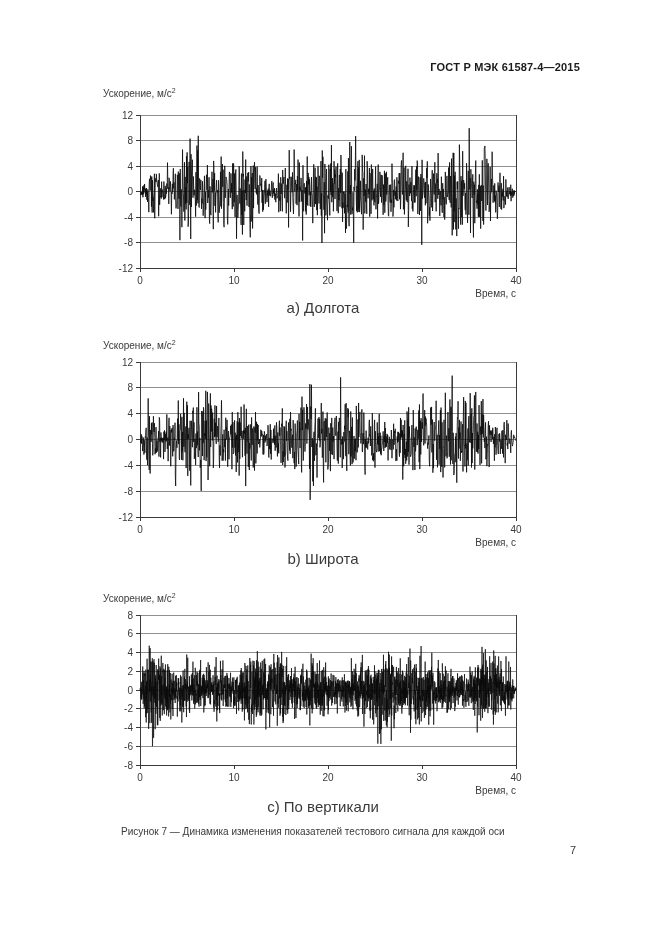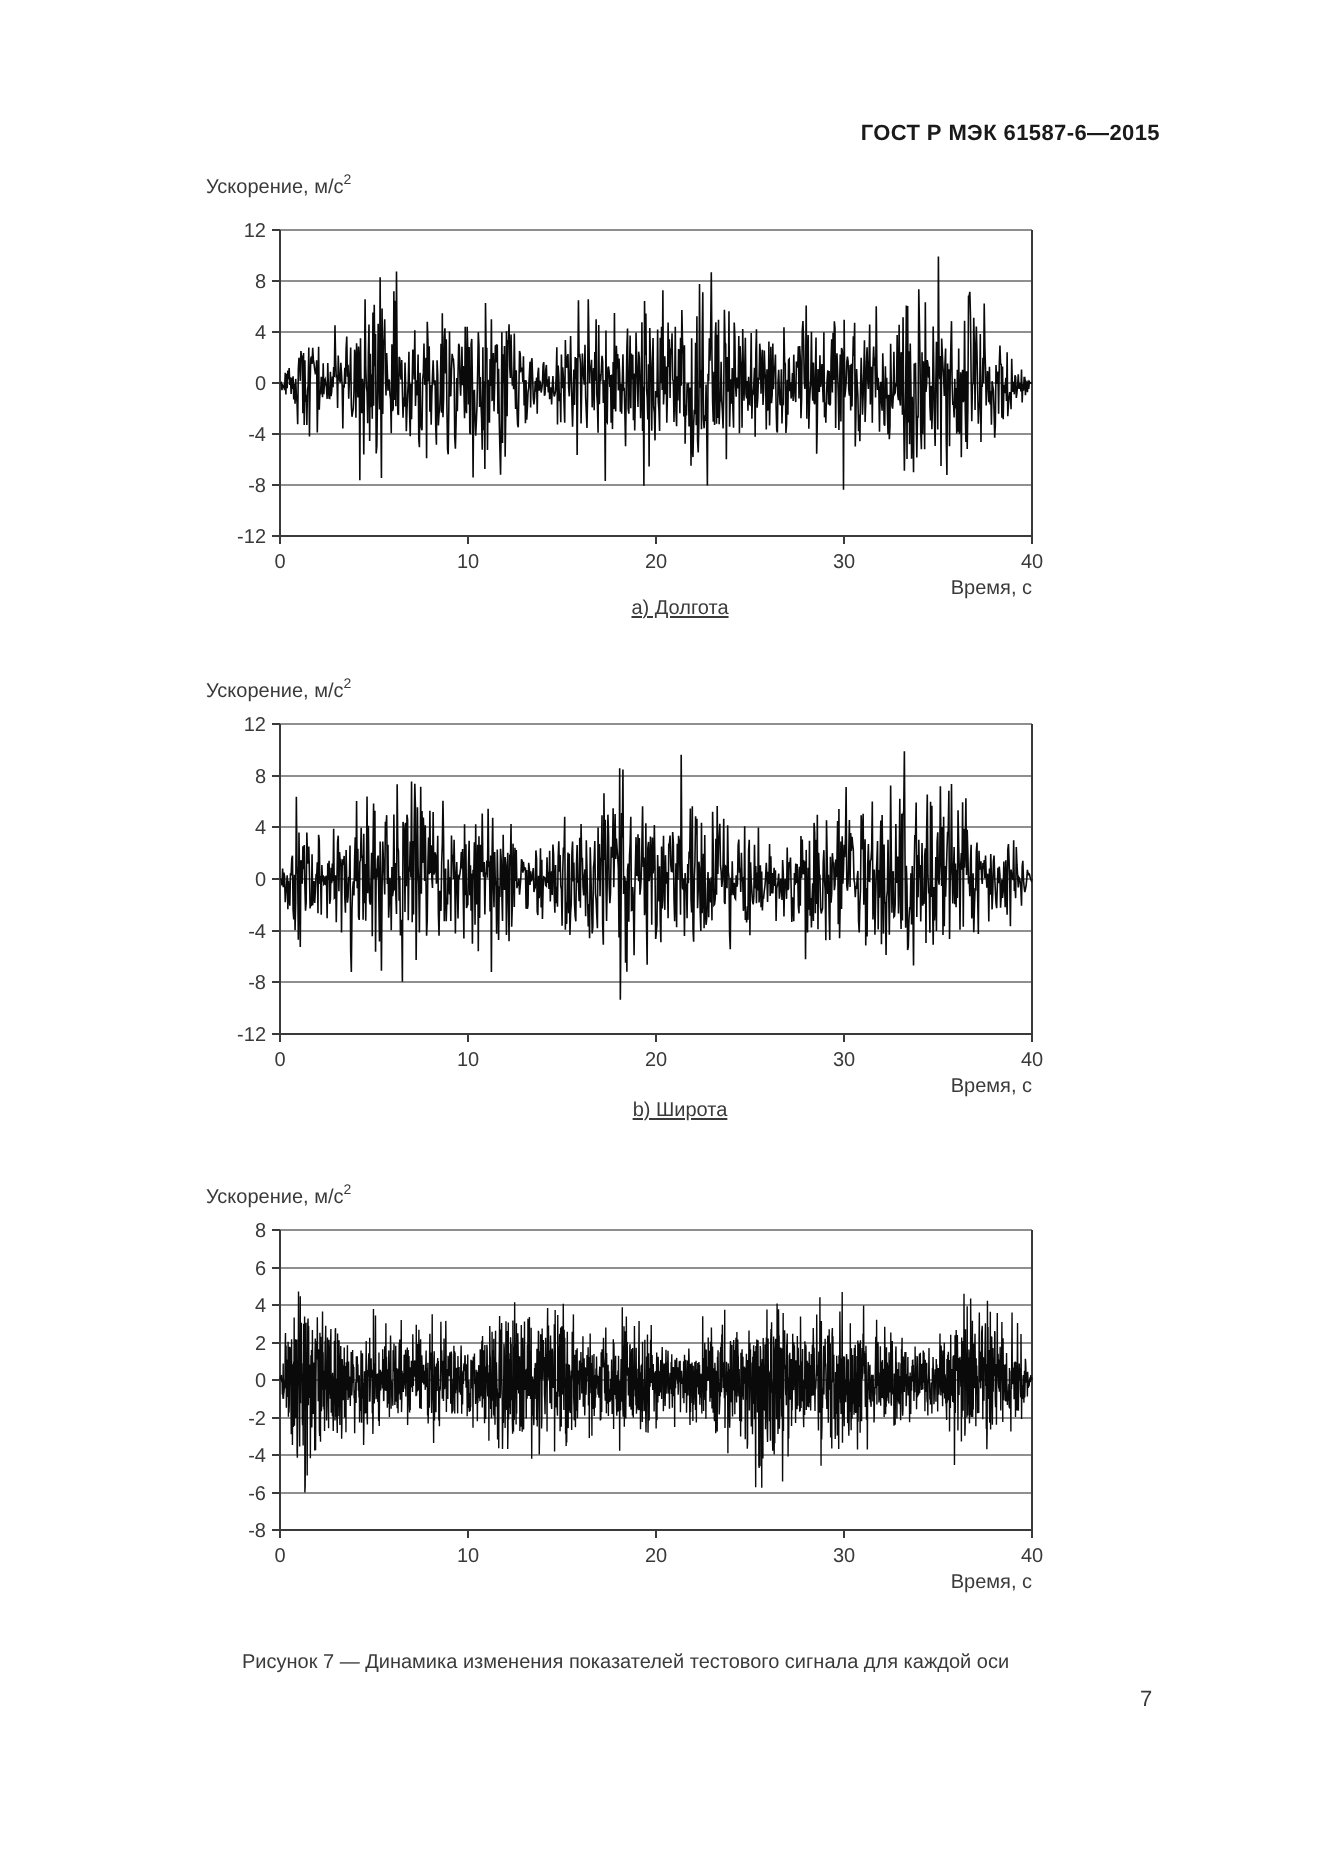--- a/index.html
+++ b/index.html
@@ -14,30 +14,30 @@
   }
   .chart-block{position:absolute;left:99px;width:470px;}
   .ylabel{position:absolute;left:4px;top:0;font-size:10px;color:#3a3a3a;}
   .ylabel sup{font-size:7px;}
   svg.chart{position:absolute;left:0;display:block;}
   svg.chart text{font-family:"Liberation Sans","DejaVu Sans",sans-serif;font-size:10px;fill:#3a3a3a;}
   .grid{stroke:#8f8f8f;stroke-width:1;shape-rendering:crispEdges;}
   .axis{stroke:#3a3a3a;stroke-width:1;shape-rendering:crispEdges;}
   .tick{stroke:#3a3a3a;stroke-width:1;shape-rendering:crispEdges;}
   .sig{fill:none;stroke:#0a0a0a;}
-  .caption{position:absolute;left:53px;width:376px;text-align:center;font-size:10px;color:#3a3a3a;text-decoration:underline;}
+  .caption{position:absolute;left:36px;width:376px;text-align:center;font-size:15px;color:#3a3a3a;}
   .fig-caption{position:absolute;top:826px;left:121px;font-size:10px;color:#3a3a3a;}
   .page-number{position:absolute;top:844px;left:570px;font-size:11px;color:#3a3a3a;}
 </style>
 </head>
 <body>
 
 <div id="page">
 
-  <div class="doc-header">ГОСТ Р МЭК 61587-6—2015</div>
+  <div class="doc-header">ГОСТ Р МЭК 61587-4—2015</div>
 
   <div class="chart-block" style="top:87px;height:230px;">
     <div class="ylabel"><span>Ускорение, м/с</span><sup>2</sup></div>
     <svg class="chart" style="top:18px;" width="462" height="200">
         <line x1="41" y1="10" x2="417" y2="10" class="grid"></line>
         <line x1="37" y1="10" x2="41" y2="10" class="tick"></line>
         <text x="34" y="13.5" text-anchor="end">12</text>
         <line x1="41" y1="35.5" x2="417" y2="35.5" class="grid"></line>
         <line x1="37" y1="35.5" x2="41" y2="35.5" class="tick"></line>
         <text x="34" y="39" text-anchor="end">8</text>
@@ -154,18 +154,19 @@
         <text x="135" y="176" text-anchor="middle">10</text>
         <line x1="229" y1="160" x2="229" y2="164" class="tick"></line>
         <text x="229" y="176" text-anchor="middle">20</text>
         <line x1="323" y1="160" x2="323" y2="164" class="tick"></line>
         <text x="323" y="176" text-anchor="middle">30</text>
         <line x1="417" y1="160" x2="417" y2="164" class="tick"></line>
         <text x="417" y="176" text-anchor="middle">40</text>
         <text x="417" y="189" text-anchor="end">Время, с</text>
         <polyline points="41.00,85.00 41.14,84.71 41.29,83.16 41.43,84.95 41.58,82.85 41.72,82.46 41.87,86.05 42.01,84.02 42.16,92.28 42.30,84.77 42.45,94.42 42.59,76.81 42.74,94.43 42.88,91.84 43.03,91.04 43.17,88.46 43.31,85.08 43.46,85.95 43.60,67.39 43.75,61.47 43.89,89.19 44.04,67.72 44.18,98.88 44.33,75.11 44.47,75.36 44.62,86.04 44.76,93.52 44.91,92.04 45.05,65.92 45.20,103.40 45.34,86.73 45.48,101.37 45.63,97.68 45.77,68.34 45.92,71.03 46.06,68.69 46.21,87.52 46.35,81.10 46.50,99.06 46.64,112.08 46.79,64.63 46.93,95.13 47.08,88.13 47.22,117.52 47.37,81.01 47.51,77.11 47.65,108.45 47.80,75.87 47.94,89.28 48.09,53.78 48.23,107.92 48.38,98.93 48.52,85.53 48.67,64.60 48.81,74.61 48.96,103.98 49.10,98.70 49.25,76.67 49.39,64.75 49.54,121.04 49.68,123.92 49.82,108.56 49.97,82.63 50.11,80.24 50.26,40.71 50.40,87.41 50.55,74.49 50.69,92.10 50.84,118.19 50.98,75.05 51.13,43.13 51.27,96.63 51.42,70.28 51.56,76.87 51.71,56.35 51.85,85.91 51.99,76.68 52.14,104.10 52.28,107.61 52.43,81.76 52.57,117.76 52.72,87.99 52.86,56.93 53.01,90.03 53.15,89.47 53.30,53.28 53.44,141.25 53.59,138.27 53.73,119.91 53.88,69.95 54.02,56.35 54.17,90.96 54.31,91.54 54.45,81.54 54.60,132.81 54.74,80.17 54.89,56.69 55.03,54.28 55.18,97.62 55.32,57.97 55.47,84.76 55.61,93.94 55.76,84.93 55.90,84.79 56.05,77.27 56.19,124.18 56.34,91.17 56.48,72.63 56.62,99.77 56.77,70.05 56.91,108.73 57.06,91.85 57.20,60.00 57.35,83.99 57.49,94.51 57.64,102.04 57.78,95.71 57.93,76.31 58.07,77.27 58.22,85.77 58.36,120.22 58.51,71.80 58.65,64.30 58.79,120.12 58.94,88.35 59.08,74.60 59.23,72.65 59.37,65.66 59.52,74.71 59.66,53.60 59.81,73.44 59.95,70.39 60.10,95.68 60.24,69.59 60.39,79.16 60.53,72.60 60.68,110.30 60.82,112.94 60.96,61.33 61.11,99.14 61.25,115.87 61.40,63.40 61.54,89.65 61.69,100.59 61.83,98.15 61.98,72.84 62.12,69.47 62.27,50.70 62.41,89.86 62.56,71.08 62.70,98.41 62.85,80.42 62.99,99.70 63.13,88.76 63.28,110.54 63.42,79.55 63.57,65.53 63.71,67.22 63.86,57.93 64.00,89.91 64.15,79.38 64.29,105.22 64.44,99.08 64.58,86.11 64.73,63.80 64.87,73.86 65.02,87.86 65.16,91.21 65.30,109.10 65.45,64.86 65.59,68.52 65.74,92.23 65.88,72.58 66.03,84.31 66.17,94.36 66.32,64.40 66.46,59.46 66.61,101.37 66.75,90.96 66.90,84.76 67.04,82.09 67.19,103.09 67.33,81.37 67.47,99.34 67.62,110.50 67.76,89.05 67.91,83.23 68.05,97.29 68.20,65.32 68.34,82.61 68.49,105.27 68.63,60.26 68.78,59.09 68.92,103.42 69.07,84.30 69.21,93.21 69.36,103.45 69.50,105.63 69.64,111.45 69.79,61.74 69.93,78.14 70.08,103.13 70.22,79.04 70.37,91.58 70.51,65.16 70.66,88.95 70.80,97.26 70.95,107.51 71.09,84.05 71.24,74.63 71.38,67.98 71.53,98.62 71.67,89.63 71.81,114.41 71.96,107.15 72.10,74.50 72.25,78.45 72.39,77.79 72.54,95.15 72.68,91.64 72.83,83.45 72.97,87.88 73.12,68.73 73.26,103.78 73.41,86.09 73.55,87.31 73.70,78.04 73.84,84.96 73.98,111.08 74.13,76.12 74.27,81.13 74.42,90.11 74.56,79.27 74.71,67.60 74.85,86.49 75.00,94.98 75.14,86.93 75.29,75.78 75.43,85.51 75.58,88.58 75.72,93.87 75.87,83.31 76.01,90.09 76.16,98.03 76.30,85.44 76.44,91.68 76.59,70.99 76.73,80.13 76.88,92.68 77.02,90.21 77.17,84.85 77.31,70.01 77.46,86.47 77.60,77.11 77.75,79.93 77.89,78.50 78.04,94.08 78.18,90.70 78.33,111.61 78.47,96.73 78.61,90.44 78.76,90.23 78.90,85.70 79.05,96.44 79.19,73.17 79.34,86.41 79.48,83.00 79.63,73.13 79.77,78.66 79.92,77.11 80.06,83.13 80.21,90.33 80.35,86.76 80.50,93.71 80.64,82.67 80.78,106.28 80.93,91.42 81.07,93.26 81.22,100.44 81.36,93.47 81.51,70.23 81.65,96.61 81.80,106.32 81.94,83.00 82.09,94.35 82.23,71.61 82.38,86.64 82.52,86.35 82.67,92.57 82.81,117.53 82.95,107.84 83.10,91.62 83.24,80.67 83.39,91.54 83.53,84.35 83.68,101.70 83.82,92.39 83.97,76.49 84.11,65.49 84.26,101.56 84.40,79.98 84.55,103.61 84.69,107.22 84.84,81.11 84.98,83.39 85.12,78.66 85.27,74.65 85.41,71.68 85.56,77.74 85.70,95.82 85.85,63.86 85.99,95.71 86.14,88.34 86.28,78.67 86.43,80.75 86.57,74.17 86.72,84.14 86.86,79.81 87.01,80.92 87.15,101.66 87.29,83.82 87.44,112.05 87.58,102.24 87.73,49.54 87.87,83.99 88.02,79.48 88.16,96.69 88.31,76.62 88.45,83.25 88.60,79.84 88.74,52.75 88.89,85.02 89.03,94.64 89.18,92.58 89.32,90.66 89.46,81.82 89.61,89.68 89.75,88.98 89.90,96.00 90.04,81.59 90.19,88.84 90.33,105.44 90.48,71.20 90.62,107.97 90.77,92.97 90.91,89.30 91.06,81.27 91.20,79.84 91.35,90.25 91.49,81.02 91.63,82.23 91.78,87.16 91.92,85.56 92.07,80.69 92.21,89.25 92.36,69.57 92.50,82.21 92.65,79.33 92.79,95.46 92.94,95.09 93.08,74.49 93.23,85.96 93.37,68.13 93.52,83.27 93.66,90.30 93.80,79.39 93.95,56.65 94.09,90.46 94.24,73.43 94.38,87.10 94.53,83.32 94.67,98.82 94.82,86.97 94.96,79.67 95.11,96.86 95.25,80.36 95.40,70.25 95.54,82.18 95.69,103.50 95.83,84.80 95.97,86.72 96.12,87.34 96.26,62.81 96.41,69.38 96.55,99.36 96.70,85.28 96.84,87.55 96.99,90.72 97.13,88.73 97.28,91.45 97.42,97.82 97.57,70.14 97.71,76.07 97.86,80.70 98.00,66.77 98.15,80.72 98.29,76.01 98.43,97.54 98.58,86.50 98.72,88.77 98.87,67.84 99.01,83.24 99.16,95.93 99.30,79.08 99.45,79.65 99.59,99.17 99.74,83.30 99.88,89.84 100.03,101.64 100.17,79.39 100.32,92.23 100.46,77.58 100.60,66.50 100.75,91.32 100.89,64.74 101.04,90.27 101.18,94.86 101.33,87.88 101.47,79.12 101.62,55.00 101.76,101.06 101.91,94.58 102.05,80.40 102.20,88.87 102.34,84.14 102.49,81.66 102.63,90.95 102.77,88.16 102.92,85.87 103.06,72.74 103.21,72.66 103.35,73.75 103.50,85.95 103.64,89.47 103.79,69.86 103.93,93.21 104.08,75.67 104.22,82.03 104.37,86.53 104.51,72.86 104.66,68.75 104.80,107.46 104.94,96.57 105.09,70.05 105.23,89.86 105.38,86.39 105.52,73.04 105.67,98.04 105.81,101.29 105.96,78.64 106.10,99.98 106.25,84.03 106.39,86.81 106.54,88.75 106.68,75.33 106.83,87.00 106.97,85.16 107.11,80.79 107.26,91.00 107.40,62.13 107.55,76.10 107.69,87.98 107.84,80.65 107.98,83.80 108.13,79.11 108.27,75.60 108.42,75.25 108.56,83.20 108.71,78.23 108.85,82.34 109.00,93.15 109.14,57.32 109.28,92.77 109.43,85.97 109.57,85.67 109.72,75.53 109.86,66.96 110.01,89.89 110.15,89.70 110.30,78.59 110.44,59.92 110.59,84.19 110.73,83.85 110.88,98.66 111.02,98.60 111.17,67.79 111.31,64.68 111.45,95.28 111.60,99.46 111.74,75.75 111.89,72.69 112.03,77.15 112.18,86.31 112.32,79.22 112.47,79.19 112.61,86.40 112.76,77.33 112.90,87.21 113.05,85.96 113.19,82.95 113.34,80.33 113.48,83.63 113.62,89.94 113.77,77.89 113.91,76.84 114.06,70.21 114.20,88.57 114.35,79.78 114.49,81.71 114.64,79.17 114.78,102.74 114.93,76.33 115.07,106.77 115.22,99.14 115.36,96.86 115.51,95.57 115.65,98.91 115.79,73.01 115.94,61.82 116.08,79.81 116.23,71.98 116.37,71.87 116.52,78.05 116.66,94.67 116.81,101.50 116.95,90.91 117.10,52.12 117.24,95.15 117.39,88.18 117.53,82.55 117.68,100.15 117.82,116.46 117.96,74.57 118.11,70.65 118.25,105.19 118.40,78.76 118.54,90.27 118.69,78.24 118.83,95.34 118.98,101.07 119.12,81.76 119.27,76.80 119.41,87.27 119.56,90.54 119.70,77.36 119.85,74.00 119.99,84.50 120.14,75.48 120.28,83.63 120.42,105.24 120.57,88.74 120.71,108.10 120.86,88.25 121.00,90.35 121.15,89.25 121.29,80.79 121.44,55.83 121.58,71.42 121.73,77.19 121.87,70.16 122.02,83.01 122.16,94.41 122.31,75.36 122.45,85.60 122.59,77.05 122.74,95.55 122.88,85.05 123.03,64.29 123.17,82.78 123.32,89.66 123.46,87.57 123.61,88.58 123.75,87.94 123.90,55.44 124.04,69.70 124.19,101.06 124.33,84.03 124.48,88.95 124.62,80.10 124.76,79.76 124.91,94.55 125.05,72.85 125.20,81.93 125.34,81.31 125.49,83.09 125.63,80.11 125.78,74.32 125.92,71.15 126.07,82.65 126.21,79.05 126.36,96.89 126.50,94.55 126.65,70.78 126.79,72.70 126.93,101.71 127.08,84.37 127.22,101.05 127.37,99.60 127.51,100.37 127.66,92.32 127.80,90.58 127.95,67.93 128.09,93.41 128.24,70.45 128.38,101.79 128.53,71.20 128.67,89.23 128.82,91.61 128.96,80.76 129.10,82.75 129.25,78.84 129.39,84.67 129.54,89.46 129.68,90.74 129.83,101.69 129.97,72.98 130.12,83.79 130.26,81.50 130.41,83.42 130.55,78.54 130.70,91.20 130.84,89.97 130.99,82.98 131.13,88.29 131.27,92.34 131.42,73.74 131.56,67.71 131.71,78.80 131.85,101.83 132.00,80.36 132.14,82.16 132.29,97.21 132.43,81.57 132.58,84.39 132.72,87.01 132.87,78.21 133.01,76.68 133.16,80.42 133.30,80.03 133.44,72.59 133.59,73.53 133.73,85.12 133.88,79.92 134.02,88.82 134.17,77.08 134.31,84.93 134.46,84.65 134.60,103.18 134.75,79.52 134.89,72.31 135.04,99.04 135.18,92.28 135.33,99.00 135.47,85.20 135.61,100.93 135.76,97.18 135.90,91.50 136.05,100.64 136.19,98.68 136.34,98.28 136.48,74.88 136.63,83.92 136.77,75.29 136.92,89.21 137.06,83.83 137.21,75.30 137.35,86.70 137.50,108.89 137.64,73.42 137.78,76.03 137.93,78.40 138.07,77.61 138.22,71.78 138.36,86.95 138.51,86.25 138.65,88.83 138.80,96.97 138.94,93.82 139.09,79.94 139.23,93.13 139.38,82.85 139.52,81.01 139.67,105.59 139.81,92.65 139.95,96.52 140.10,80.13 140.24,84.38 140.39,77.57 140.53,94.10 140.68,91.14 140.82,82.63 140.97,95.59 141.11,69.68 141.26,77.29 141.40,93.19 141.55,85.13 141.69,89.33 141.84,69.64 141.98,65.40 142.13,98.76 142.27,63.05 142.41,89.47 142.56,94.31 142.70,70.09 142.85,83.54 142.99,79.88 143.14,92.82 143.28,106.66 143.43,67.44 143.57,98.82 143.72,78.23 143.86,104.49 144.01,82.80 144.15,86.47 144.30,85.53 144.44,67.38 144.58,69.59 144.73,88.70 144.87,93.24 145.02,84.37 145.16,88.16 145.31,81.19 145.45,115.42 145.60,77.48 145.74,93.92 145.89,57.97 146.03,71.83 146.18,74.44 146.32,99.51 146.47,88.54 146.61,81.38 146.75,104.13 146.90,88.88 147.04,60.88 147.19,95.38 147.33,92.71 147.48,71.32 147.62,70.02 147.77,102.32 147.91,64.37 148.06,103.20 148.20,101.64 148.35,73.81 148.49,107.40 148.64,80.06 148.78,60.43 148.92,98.43 149.07,83.40 149.21,76.18 149.36,83.30 149.50,88.82 149.65,89.78 149.79,114.78 149.94,103.65 150.08,91.25 150.23,104.07 150.37,119.10 150.52,78.43 150.66,69.31 150.81,53.00 150.95,83.78 151.09,94.13 151.24,91.54 151.38,76.06 151.53,59.81 151.67,82.93 151.82,56.52 151.96,84.46 152.11,96.14 152.25,119.52 152.40,104.77 152.54,99.65 152.69,106.54 152.83,89.05 152.98,66.91 153.12,69.27 153.26,77.89 153.41,94.70 153.55,109.00 153.70,91.75 153.84,81.11 153.99,55.64 154.13,100.04 154.28,85.93 154.42,88.70 154.57,60.52 154.71,81.49 154.86,119.50 155.00,110.31 155.15,56.19 155.29,104.70 155.43,93.05 155.58,82.35 155.72,74.52 155.87,98.91 156.01,71.64 156.16,102.14 156.30,63.58 156.45,82.27 156.59,67.05 156.74,95.16 156.88,84.50 157.03,89.72 157.17,105.55 157.32,111.85 157.46,55.20 157.60,109.68 157.75,109.95 157.89,78.30 158.04,68.20 158.18,104.83 158.33,46.13 158.47,73.47 158.62,92.62 158.76,66.34 158.91,93.77 159.05,107.25 159.20,56.66 159.34,101.82 159.49,75.52 159.63,89.97 159.77,83.90 159.92,61.67 160.06,68.26 160.21,80.82 160.35,91.77 160.50,77.46 160.64,77.88 160.79,73.13 160.93,110.44 161.08,76.21 161.22,88.40 161.37,108.34 161.51,76.29 161.66,57.52 161.80,101.26 161.94,72.36 162.09,110.90 162.23,83.67 162.38,63.89 162.52,74.34 162.67,104.95 162.81,109.69 162.96,91.31 163.10,83.07 163.25,55.78 163.39,90.03 163.54,81.35 163.68,86.19 163.83,79.75 163.97,82.81 164.12,104.31 164.26,80.19 164.40,79.46 164.55,94.40 164.69,67.25 164.84,80.92 164.98,54.40 165.13,92.98 165.27,82.70 165.42,69.31 165.56,75.62 165.71,53.49 165.85,92.95 166.00,70.58 166.14,83.41 166.29,94.50 166.43,88.58 166.57,58.92 166.72,97.82 166.86,124.40 167.01,90.09 167.15,102.92 167.30,83.20 167.44,92.60 167.59,86.04 167.73,84.62 167.88,107.57 168.02,103.55 168.17,86.40 168.31,78.96 168.46,94.48 168.60,76.65 168.74,89.21 168.89,82.46 169.03,76.44 169.18,90.51 169.32,105.01 169.47,69.41 169.61,108.29 169.76,98.14 169.90,77.75 170.05,81.37 170.19,60.43 170.34,61.07 170.48,91.06 170.63,122.27 170.77,113.69 170.91,85.26 171.06,70.68 171.20,84.56 171.35,62.15 171.49,83.70 171.64,73.93 171.78,109.28 171.93,103.47 172.07,59.28 172.22,83.91 172.36,84.64 172.51,74.98 172.65,64.96 172.80,75.10 172.94,77.80 173.08,73.52 173.23,92.31 173.37,95.02 173.52,102.11 173.66,90.27 173.81,63.93 173.95,73.29 174.10,81.85 174.24,88.28 174.39,85.58 174.53,110.70 174.68,60.17 174.82,48.96 174.97,83.55 175.11,78.63 175.25,57.74 175.40,84.70 175.54,76.04 175.69,70.23 175.83,86.49 175.98,96.59 176.12,75.01 176.27,62.77 176.41,71.94 176.56,79.90 176.70,98.28 176.85,99.46 176.99,74.87 177.14,69.28 177.28,71.15 177.42,88.85 177.57,84.21 177.71,88.96 177.86,79.79 178.00,88.90 178.15,57.11 178.29,120.72 178.44,89.99 178.58,50.00 178.73,92.75 178.87,98.72 179.02,97.62 179.16,94.82 179.31,90.89 179.45,96.02 179.59,99.61 179.74,102.84 179.88,52.49 180.03,90.92 180.17,68.07 180.32,72.61 180.46,78.26 180.61,93.41 180.75,63.29 180.90,61.95 181.04,110.67 181.19,80.61 181.33,58.76 181.48,96.10 181.62,108.40 181.76,79.89 181.91,58.10 182.05,81.78 182.20,92.27 182.34,89.67 182.49,79.02 182.63,46.89 182.78,70.91 182.92,100.02 183.07,59.85 183.21,72.03 183.36,63.87 183.50,88.72 183.65,83.81 183.79,111.86 183.93,102.99 184.08,118.06 184.22,76.88 184.37,116.26 184.51,79.26 184.66,60.93 184.80,86.39 184.95,108.14 185.09,109.06 185.24,77.08 185.38,83.60 185.53,100.25 185.67,77.35 185.82,81.68 185.96,100.97 186.11,101.04 186.25,95.23 186.39,82.77 186.54,89.52 186.68,80.24 186.83,110.04 186.97,87.33 187.12,60.93 187.26,68.50 187.41,84.43 187.55,71.61 187.70,52.19 187.84,93.92 187.99,97.74 188.13,105.17 188.28,103.86 188.42,72.33 188.56,86.32 188.71,108.68 188.85,96.34 189.00,70.00 189.14,100.40 189.29,88.59 189.43,88.99 189.58,69.13 189.72,104.12 189.87,96.16 190.01,83.77 190.16,85.87 190.30,80.31 190.45,87.27 190.59,81.04 190.73,75.24 190.88,94.94 191.02,93.62 191.17,78.12 191.31,83.25 191.46,71.03 191.60,79.26 191.75,76.48 191.89,91.70 192.04,76.55 192.18,86.69 192.33,82.04 192.47,63.15 192.62,98.40 192.76,74.48 192.90,88.88 193.05,74.15 193.19,81.87 193.34,102.76 193.48,98.40 193.63,78.72 193.77,79.33 193.92,92.41 194.06,91.17 194.21,83.61 194.35,85.85 194.50,72.48 194.64,83.02 194.79,76.83 194.93,81.05 195.07,68.62 195.22,97.76 195.36,73.78 195.51,73.49 195.65,113.98 195.80,81.36 195.94,88.58 196.09,61.78 196.23,82.36 196.38,76.49 196.52,91.68 196.67,80.84 196.81,87.62 196.96,112.93 197.10,72.60 197.24,98.58 197.39,99.45 197.53,97.54 197.68,94.18 197.82,88.60 197.97,71.99 198.11,103.01 198.26,93.91 198.40,82.47 198.55,98.87 198.69,88.16 198.84,93.76 198.98,79.31 199.13,89.33 199.27,73.20 199.41,83.25 199.56,82.35 199.70,85.11 199.85,86.03 199.99,92.42 200.14,88.71 200.28,83.01 200.43,93.88 200.57,84.07 200.72,80.99 200.86,78.71 201.01,78.85 201.15,105.20 201.30,94.01 201.44,104.86 201.58,71.18 201.73,73.94 201.87,101.06 202.02,69.60 202.16,76.65 202.31,69.93 202.45,78.73 202.60,75.21 202.74,63.89 202.89,73.37 203.03,75.60 203.18,78.23 203.32,91.64 203.47,86.91 203.61,95.36 203.75,85.74 203.90,58.74 204.04,80.82 204.19,101.66 204.33,71.51 204.48,96.87 204.62,87.31 204.77,91.04 204.91,83.64 205.06,77.34 205.20,103.00 205.35,80.69 205.49,94.58 205.64,94.93 205.78,96.04 205.92,89.54 206.07,95.75 206.21,92.67 206.36,84.34 206.50,95.16 206.65,87.94 206.79,74.70 206.94,91.63 207.08,102.01 207.23,81.32 207.37,81.07 207.52,90.35 207.66,64.59 207.81,109.51 207.95,66.37 208.10,76.43 208.24,92.50 208.38,82.58 208.53,83.19 208.67,90.07 208.82,72.84 208.96,94.68 209.11,90.39 209.25,97.93 209.40,102.89 209.54,82.50 209.69,100.92 209.83,86.29 209.98,80.26 210.12,94.02 210.27,72.84 210.41,100.72 210.55,99.09 210.70,87.49 210.84,120.40 210.99,85.37 211.13,94.82 211.28,100.23 211.42,83.99 211.57,74.54 211.71,95.90 211.86,80.16 212.00,80.18 212.15,48.66 212.29,91.84 212.44,99.61 212.58,103.35 212.72,67.81 212.87,93.17 213.01,58.11 213.16,108.41 213.30,82.66 213.45,80.71 213.59,60.60 213.74,82.83 213.88,104.29 214.03,89.33 214.17,53.20 214.32,81.40 214.46,74.74 214.61,66.02 214.75,82.86 214.89,80.60 215.04,79.82 215.18,92.72 215.33,78.78 215.47,82.02 215.62,80.04 215.76,98.39 215.91,68.18 216.05,67.07 216.20,94.93 216.34,77.37 216.49,99.77 216.63,99.39 216.78,71.57 216.92,69.53 217.06,78.77 217.21,102.79 217.35,69.05 217.50,87.92 217.64,103.87 217.79,92.28 217.93,80.50 218.08,89.83 218.22,58.05 218.37,82.84 218.51,77.27 218.66,93.30 218.80,85.07 218.95,97.66 219.09,68.84 219.23,101.88 219.38,91.15 219.52,84.18 219.67,88.75 219.81,99.21 219.96,79.42 220.10,100.14 220.25,83.89 220.39,70.93 220.54,55.53 220.68,89.01 220.83,99.96 220.97,81.07 221.12,95.51 221.26,109.65 221.40,93.20 221.55,78.37 221.69,77.51 221.84,100.67 221.98,76.90 222.13,105.95 222.27,65.88 222.42,92.32 222.56,88.42 222.71,90.88 222.85,93.24 223.00,100.56 223.14,84.45 223.29,97.50 223.43,64.86 223.57,100.32 223.72,90.51 223.86,102.43 224.01,111.11 224.15,99.79 224.30,73.30 224.44,90.48 224.59,91.27 224.73,62.24 224.88,97.04 225.02,111.36 225.17,98.93 225.31,71.59 225.46,98.29 225.60,105.24 225.74,79.30 225.89,79.37 226.03,88.43 226.18,80.18 226.32,64.90 226.47,85.01 226.61,57.47 226.76,86.48 226.90,72.95 227.05,72.49 227.19,84.45 227.34,89.98 227.48,79.83 227.63,77.01 227.77,85.38 227.91,81.18 228.06,100.73 228.20,84.29 228.35,91.69 228.49,82.39 228.64,81.74 228.78,80.60 228.93,93.06 229.07,109.28 229.22,83.20 229.36,71.24 229.51,105.08 229.65,74.20 229.80,83.14 229.94,96.25 230.09,73.39 230.23,82.30 230.37,81.12 230.52,85.01 230.66,93.02 230.81,82.45 230.95,80.55 231.10,91.23 231.24,78.32 231.39,75.04 231.53,81.29 231.68,86.73 231.82,94.51 231.97,74.68 232.11,68.48 232.26,84.48 232.40,76.34 232.54,82.77 232.69,100.57 232.83,91.33 232.98,82.86 233.12,77.50 233.27,76.76 233.41,88.70 233.56,97.95 233.70,88.07 233.85,78.58 233.99,69.85 234.14,81.04 234.28,76.20 234.43,91.88 234.57,85.40 234.71,82.95 234.86,76.35 235.00,70.41 235.15,80.31 235.29,91.76 235.44,91.42 235.58,87.12 235.73,99.35 235.87,84.66 236.02,81.45 236.16,89.64 236.31,89.00 236.45,89.45 236.60,76.04 236.74,91.95 236.88,72.15 237.03,90.69 237.17,98.84 237.32,83.04 237.46,80.35 237.61,78.50 237.75,93.15 237.90,78.61 238.04,83.67 238.19,84.31 238.33,108.49 238.48,74.87 238.62,78.90 238.77,89.14 238.91,77.70 239.05,80.33 239.20,75.91 239.34,73.96 239.49,84.78 239.63,80.03 239.78,86.85 239.92,78.64 240.07,92.32 240.21,89.91 240.36,81.82 240.50,81.95 240.65,75.68 240.79,84.00 240.94,86.05 241.08,75.41 241.22,101.18 241.37,87.31 241.51,82.99 241.66,83.13 241.80,80.33 241.95,83.39 242.09,87.01 242.24,84.59 242.38,84.13 242.53,94.13 242.67,90.20 242.82,75.69 242.96,96.62 243.11,87.22 243.25,72.33 243.39,81.74 243.54,91.48 243.68,84.78 243.83,75.22 243.97,75.28 244.12,83.02 244.26,101.42 244.41,92.61 244.55,81.07 244.70,86.82 244.84,75.31 244.99,92.76 245.13,83.75 245.28,77.74 245.42,69.22 245.56,74.44 245.71,87.38 245.85,98.42 246.00,107.55 246.14,77.14 246.29,101.02 246.43,76.91 246.58,96.50 246.72,86.17 246.87,82.62 247.01,76.27 247.16,81.93 247.30,88.91 247.45,105.50 247.59,77.85 247.73,87.70 247.88,97.33 248.02,92.24 248.17,80.54 248.31,83.16 248.46,75.98 248.60,83.37 248.75,99.97 248.89,84.18 249.04,75.42 249.18,106.28 249.33,84.11 249.47,79.66 249.62,85.46 249.76,88.66 249.90,76.46 250.05,81.14 250.19,86.99 250.34,92.27 250.48,76.04 250.63,82.62 250.77,77.52 250.92,97.36 251.06,83.09 251.21,88.13 251.35,93.88 251.50,81.82 251.64,84.07 251.79,93.58 251.93,101.79 252.08,83.42 252.22,88.67 252.36,53.16 252.51,89.90 252.65,80.35 252.80,100.44 252.94,74.05 253.09,95.02 253.23,86.77 253.38,66.35 253.52,86.91 253.67,79.99 253.81,92.19 253.96,104.34 254.10,69.71 254.25,90.31 254.39,78.22 254.53,82.98 254.68,85.02 254.82,81.38 254.97,85.53 255.11,63.75 255.26,84.59 255.40,82.83 255.55,85.24 255.69,70.38 255.84,81.74 255.98,95.86 256.13,81.03 256.27,65.88 256.42,87.95 256.56,94.04 256.70,58.81 256.85,74.50 256.99,99.21 257.14,93.54 257.28,68.25 257.43,80.95 257.57,101.35 257.72,88.27 257.86,79.15 258.01,80.19 258.15,104.64 258.30,105.60 258.44,76.41 258.59,80.42 258.73,86.83 258.87,111.62 259.02,88.47 259.16,80.43 259.31,93.05 259.45,81.97 259.60,110.71 259.74,73.48 259.89,76.52 260.03,70.14 260.18,88.33 260.32,90.89 260.47,86.19 260.61,102.19 260.76,98.97 260.90,95.78 261.04,71.14 261.19,93.19 261.33,68.49 261.48,84.45 261.62,66.34 261.77,91.17 261.91,62.26 262.06,66.91 262.20,57.41 262.35,84.02 262.49,76.34 262.64,88.99 262.78,76.16 262.93,77.24 263.07,88.39 263.21,94.13 263.36,49.87 263.50,108.94 263.65,87.99 263.79,90.98 263.94,90.02 264.08,87.78 264.23,75.83 264.37,85.74 264.52,92.70 264.66,80.74 264.81,82.16 264.95,121.63 265.10,76.59 265.24,78.95 265.38,99.82 265.53,79.52 265.67,101.44 265.82,108.90 265.96,103.67 266.11,70.96 266.25,65.50 266.40,83.09 266.54,96.10 266.69,81.66 266.83,71.97 266.98,67.34 267.12,95.88 267.27,103.21 267.41,89.46 267.55,85.82 267.70,90.23 267.84,65.03 267.99,78.45 268.13,81.21 268.28,70.01 268.42,102.15 268.57,74.96 268.71,92.77 268.86,69.17 269.00,63.85 269.15,89.07 269.29,96.27 269.44,61.02 269.58,93.26 269.72,86.75 269.87,64.72 270.01,72.03 270.16,73.93 270.30,89.92 270.45,93.24 270.59,79.47 270.74,91.13 270.88,105.50 271.03,88.86 271.17,92.59 271.32,113.22 271.46,71.35 271.61,72.66 271.75,105.75 271.89,73.70 272.04,69.67 272.18,83.07 272.33,93.41 272.47,73.40 272.62,94.92 272.76,79.01 272.91,79.40 273.05,78.30 273.20,80.08 273.34,86.92 273.49,78.69 273.63,114.67 273.78,84.96 273.92,93.88 274.07,80.18 274.21,71.89 274.35,93.39 274.50,95.29 274.64,119.39 274.79,116.72 274.93,74.98 275.08,77.61 275.22,88.67 275.37,73.48 275.51,60.31 275.66,100.25 275.80,71.64 275.95,66.44 276.09,88.77 276.24,69.61 276.38,87.69 276.52,96.73 276.67,108.24 276.81,100.00 276.96,97.38 277.10,76.24 277.25,112.15 277.39,73.39 277.54,95.20 277.68,73.36 277.83,67.67 277.97,97.02 278.12,74.19 278.26,104.68 278.41,70.64 278.55,79.81 278.69,105.99 278.84,138.65 278.98,67.96 279.13,77.96 279.27,78.60 279.42,64.75 279.56,83.85 279.71,101.25 279.85,67.22 280.00,65.12 280.14,92.95 280.29,82.27 280.43,127.55 280.58,129.01 280.72,78.07 280.86,105.56 281.01,128.07 281.15,68.00 281.30,70.63 281.44,88.23 281.59,98.99 281.73,108.54 281.88,138.91 282.02,77.60 282.17,74.51 282.31,100.71 282.46,124.22 282.60,63.96 282.75,87.21 282.89,85.71 283.03,77.60 283.18,99.46 283.32,100.37 283.47,67.12 283.61,84.08 283.76,109.59 283.90,103.25 284.05,82.74 284.19,63.75 284.34,89.37 284.48,49.76 284.63,110.91 284.77,115.98 284.92,100.45 285.06,64.30 285.20,87.12 285.35,80.30 285.49,80.99 285.64,81.64 285.78,105.57 285.93,92.45 286.07,99.15 286.22,115.39 286.36,65.37 286.51,59.53 286.65,81.79 286.80,56.10 286.94,91.36 287.09,90.34 287.23,113.95 287.37,120.35 287.52,85.75 287.66,106.97 287.81,63.27 287.95,97.70 288.10,122.25 288.24,93.76 288.39,116.65 288.53,70.19 288.68,67.29 288.82,64.37 288.97,80.14 289.11,82.61 289.26,104.62 289.40,102.60 289.54,46.81 289.69,77.56 289.83,93.52 289.98,112.05 290.12,85.51 290.27,49.64 290.41,69.85 290.56,62.73 290.70,109.41 290.85,99.01 290.99,70.93 291.14,94.34 291.28,68.70 291.43,93.37 291.57,74.96 291.71,103.42 291.86,69.11 292.00,77.87 292.15,94.43 292.29,135.76 292.44,99.82 292.58,51.46 292.73,110.51 292.87,75.92 293.02,60.28 293.16,71.33 293.31,60.07 293.45,79.42 293.60,77.42 293.74,89.15 293.88,92.59 294.03,87.13 294.17,97.60 294.32,67.54 294.46,67.43 294.61,61.80 294.75,83.21 294.90,84.63 295.04,123.21 295.19,100.44 295.33,114.27 295.48,94.22 295.62,72.40 295.77,89.72 295.91,71.42 296.06,94.88 296.20,81.41 296.34,83.71 296.49,90.06 296.63,74.47 296.78,108.04 296.92,91.79 297.07,100.17 297.21,88.77 297.36,61.91 297.50,80.50 297.65,87.86 297.79,90.05 297.94,66.15 298.08,81.56 298.23,67.70 298.37,84.11 298.51,87.73 298.66,92.15 298.80,106.48 298.95,75.14 299.09,81.27 299.24,95.95 299.38,89.28 299.53,99.66 299.67,62.98 299.82,84.42 299.96,97.86 300.11,68.84 300.25,78.13 300.40,84.62 300.54,78.65 300.68,77.66 300.83,100.92 300.97,86.18 301.12,100.41 301.26,53.30 301.41,76.79 301.55,98.98 301.70,75.73 301.84,95.60 301.99,82.91 302.13,89.05 302.28,69.56 302.42,95.77 302.57,90.27 302.71,102.94 302.85,108.62 303.00,85.09 303.14,87.39 303.29,102.46 303.43,65.64 303.58,77.43 303.72,89.46 303.87,67.34 304.01,68.89 304.16,100.01 304.30,82.46 304.45,92.43 304.59,75.34 304.74,97.83 304.88,97.96 305.02,82.30 305.17,76.40 305.31,79.71 305.46,98.57 305.60,70.85 305.75,94.64 305.89,82.97 306.04,96.54 306.18,77.50 306.33,100.25 306.47,88.86 306.62,72.06 306.76,78.88 306.91,92.98 307.05,81.64 307.19,67.32 307.34,92.66 307.48,76.69 307.63,59.04 307.77,69.17 307.92,92.77 308.06,68.89 308.21,80.18 308.35,89.31 308.50,100.48 308.64,85.85 308.79,89.65 308.93,88.44 309.08,83.92 309.22,80.32 309.36,52.19 309.51,73.88 309.65,83.02 309.80,79.42 309.94,77.56 310.09,100.59 310.23,110.28 310.38,71.31 310.52,70.80 310.67,79.40 310.81,101.41 310.96,43.58 311.10,87.89 311.25,81.04 311.39,84.10 311.53,127.89 311.68,55.54 311.82,114.68 311.97,108.06 312.11,92.05 312.26,98.99 312.40,90.80 312.55,88.17 312.69,75.45 312.84,67.86 312.98,92.24 313.13,78.64 313.27,72.74 313.42,77.32 313.56,64.32 313.70,78.22 313.85,76.76 313.99,82.38 314.14,94.67 314.28,91.48 314.43,99.52 314.57,94.76 314.72,90.64 314.86,62.75 315.01,83.49 315.15,106.36 315.30,87.01 315.44,83.89 315.59,59.61 315.73,79.28 315.87,89.81 316.02,85.37 316.16,66.81 316.31,113.76 316.45,85.49 316.60,104.88 316.74,92.84 316.89,119.25 317.03,61.99 317.18,58.96 317.32,82.67 317.47,63.09 317.61,85.75 317.76,86.07 317.90,72.41 318.05,104.55 318.19,86.80 318.33,90.54 318.48,99.11 318.62,114.46 318.77,81.02 318.91,88.76 319.06,84.94 319.20,101.95 319.35,72.92 319.49,94.29 319.64,112.81 319.78,87.66 319.93,76.85 320.07,103.31 320.22,105.83 320.36,119.47 320.50,72.58 320.65,94.57 320.79,84.60 320.94,50.74 321.08,66.66 321.23,96.38 321.37,90.80 321.52,102.01 321.66,100.66 321.81,74.12 321.95,74.51 322.10,41.05 322.24,116.41 322.39,82.40 322.53,73.13 322.67,87.71 322.82,86.63 322.96,101.36 323.11,108.13 323.25,73.30 323.40,88.86 323.54,95.47 323.69,86.20 323.83,96.15 323.98,84.74 324.12,91.06 324.27,72.04 324.41,74.47 324.56,91.80 324.70,93.01 324.84,106.44 324.99,106.09 325.13,74.68 325.28,106.80 325.42,112.89 325.57,104.60 325.71,87.79 325.86,85.67 326.00,100.78 326.15,56.60 326.29,100.79 326.44,100.07 326.58,110.12 326.73,69.18 326.87,86.67 327.01,104.42 327.16,95.74 327.30,72.48 327.45,94.21 327.59,84.77 327.74,96.92 327.88,89.45 328.03,102.35 328.17,68.96 328.32,72.77 328.46,89.22 328.61,67.35 328.75,100.84 328.90,101.48 329.04,82.33 329.18,81.21 329.33,92.97 329.47,73.01 329.62,102.93 329.76,119.77 329.91,65.19 330.05,105.90 330.20,93.46 330.34,85.41 330.49,66.67 330.63,98.46 330.78,81.06 330.92,85.23 331.07,111.42 331.21,65.09 331.35,80.31 331.50,84.10 331.64,78.98 331.79,105.67 331.93,78.10 332.08,69.06 332.22,84.49 332.37,82.01 332.51,61.83 332.66,72.58 332.80,47.75 332.95,78.10 333.09,70.46 333.24,81.91 333.38,71.63 333.52,83.96 333.67,98.54 333.81,87.95 333.96,67.82 334.10,75.02 334.25,104.82 334.39,87.03 334.54,86.41 334.68,119.74 334.83,92.07 334.97,81.37 335.12,76.00 335.26,89.93 335.41,87.83 335.55,86.62 335.69,94.79 335.84,78.79 335.98,77.37 336.13,96.10 336.27,90.72 336.42,97.12 336.56,98.43 336.71,85.41 336.85,82.34 337.00,91.30 337.14,82.97 337.29,86.93 337.43,95.80 337.58,82.37 337.72,93.18 337.86,88.48 338.01,106.20 338.15,102.70 338.30,90.23 338.44,92.41 338.59,83.14 338.73,74.91 338.88,63.42 339.02,81.49 339.17,89.10 339.31,54.90 339.46,97.26 339.60,67.25 339.75,82.60 339.89,66.04 340.04,66.52 340.18,87.96 340.32,81.31 340.47,96.28 340.61,94.59 340.76,85.41 340.90,94.84 341.05,83.30 341.19,68.12 341.34,97.84 341.48,83.24 341.63,92.78 341.77,75.91 341.92,81.28 342.06,94.02 342.21,75.06 342.35,89.13 342.49,91.76 342.64,83.06 342.78,94.62 342.93,79.35 343.07,103.47 343.22,85.70 343.36,58.33 343.51,71.55 343.65,76.75 343.80,102.15 343.94,91.05 344.09,98.38 344.23,68.68 344.38,95.55 344.52,93.93 344.66,76.20 344.81,84.11 344.95,93.76 345.10,82.81 345.24,77.58 345.39,96.80 345.53,71.18 345.68,80.90 345.82,91.28 345.97,75.24 346.11,75.64 346.26,84.38 346.40,61.24 346.55,96.51 346.69,97.87 346.83,84.45 346.98,79.44 347.12,65.56 347.27,78.31 347.41,91.30 347.56,91.03 347.70,90.26 347.85,90.27 347.99,107.83 348.14,81.79 348.28,90.85 348.43,103.33 348.57,107.32 348.72,89.98 348.86,71.02 349.00,68.20 349.15,89.03 349.29,76.09 349.44,104.29 349.58,89.99 349.73,79.48 349.87,93.25 350.02,86.27 350.16,93.83 350.31,96.17 350.45,76.10 350.60,97.10 350.74,85.47 350.89,89.60 351.03,82.97 351.17,96.55 351.32,105.13 351.46,76.62 351.61,91.74 351.75,69.56 351.90,70.33 352.04,63.89 352.19,99.77 352.33,102.92 352.48,99.74 352.62,73.26 352.77,89.66 352.91,80.66 353.06,80.66 353.20,91.02 353.34,76.13 353.49,71.00 353.63,84.18 353.78,88.05 353.92,71.04 354.07,98.14 354.21,93.63 354.36,88.62 354.50,83.81 354.65,82.06 354.79,85.35 354.94,73.54 355.08,92.73 355.23,90.19 355.37,83.11 355.51,89.33 355.66,85.61 355.80,106.07 355.95,91.73 356.09,81.25 356.24,101.55 356.38,101.57 356.53,84.57 356.67,82.99 356.82,90.35 356.96,77.96 357.11,85.81 357.25,75.25 357.40,75.18 357.54,84.86 357.68,77.54 357.83,85.61 357.97,95.47 358.12,86.81 358.26,84.94 358.41,91.08 358.55,68.28 358.70,85.63 358.84,72.87 358.99,80.94 359.13,84.57 359.28,99.65 359.42,84.56 359.57,87.63 359.71,73.15 359.85,86.67 360.00,92.54 360.14,92.28 360.29,90.99 360.43,92.25 360.58,82.95 360.72,71.82 360.87,91.52 361.01,85.73 361.16,71.32 361.30,87.38 361.45,86.85 361.59,80.83 361.74,89.96 361.88,76.98 362.03,85.28 362.17,80.26 362.31,76.60 362.46,89.78 362.60,70.24 362.75,72.59 362.89,77.40 363.04,71.28 363.18,86.35 363.33,81.71 363.47,100.61 363.62,74.85 363.76,90.20 363.91,84.13 364.05,90.98 364.20,84.47 364.34,76.40 364.48,93.95 364.63,96.10 364.77,94.05 364.92,102.72 365.06,86.78 365.21,84.38 365.35,81.10 365.50,69.05 365.64,83.41 365.79,86.18 365.93,94.71 366.08,89.97 366.22,96.93 366.37,96.89 366.51,92.28 366.65,86.29 366.80,90.92 366.94,101.74 367.09,89.18 367.23,79.05 367.38,84.56 367.52,73.52 367.67,79.37 367.81,84.33 367.96,97.07 368.10,95.00 368.25,84.54 368.39,86.44 368.54,79.59 368.68,82.06 368.82,81.59 368.97,95.85 369.11,74.55 369.26,80.76 369.40,77.29 369.55,84.96 369.69,78.96 369.84,100.78 369.98,83.79 370.13,79.00 370.27,83.76 370.42,92.40 370.56,89.35 370.71,87.64 370.85,78.82 370.99,61.70 371.14,80.32 371.28,86.52 371.43,92.73 371.57,67.76 371.72,73.00 371.86,91.07 372.01,89.77 372.15,84.12 372.30,98.16 372.44,70.19 372.59,86.25 372.73,91.58 372.88,88.89 373.02,72.78 373.16,66.43 373.31,94.26 373.45,82.07 373.60,82.75 373.74,84.67 373.89,96.79 374.03,93.50 374.18,99.56 374.32,104.95 374.47,74.55 374.61,96.41 374.76,80.14 374.90,72.41 375.05,86.73 375.19,70.83 375.33,94.66 375.48,95.14 375.62,77.76 375.77,110.76 375.91,75.02 376.06,95.23 376.20,99.01 376.35,62.35 376.49,85.48 376.64,89.86 376.78,92.82 376.93,90.57 377.07,79.45 377.22,92.48 377.36,96.01 377.50,74.60 377.65,72.87 377.79,81.11 377.94,96.46 378.08,72.45 378.23,127.49 378.37,97.48 378.52,62.62 378.66,101.50 378.81,75.93 378.95,77.06 379.10,60.03 379.24,80.44 379.39,72.43 379.53,68.38 379.67,62.56 379.82,73.34 379.96,110.30 380.11,85.32 380.25,92.64 380.40,74.00 380.54,92.46 380.69,77.65 380.83,82.91 380.98,73.34 381.12,79.53 381.27,81.78 381.41,88.34 381.56,74.86 381.70,115.71 381.84,63.81 381.99,103.54 382.13,91.67 382.28,65.60 382.42,82.79 382.57,100.41 382.71,70.80 382.86,79.31 383.00,41.88 383.15,79.11 383.29,62.18 383.44,112.85 383.58,108.69 383.73,59.64 383.87,78.61 384.02,85.76 384.16,71.78 384.30,79.77 384.45,103.74 384.59,48.10 384.74,86.26 384.88,102.72 385.03,69.72 385.17,83.84 385.32,73.77 385.46,92.56 385.61,96.88 385.75,106.69 385.90,71.30 386.04,69.66 386.19,102.51 386.33,44.23 386.47,64.57 386.62,103.51 386.76,71.62 386.91,72.49 387.05,92.01 387.20,55.40 387.34,103.50 387.49,86.85 387.63,99.73 387.78,71.92 387.92,66.75 388.07,89.01 388.21,88.34 388.36,71.09 388.50,61.93 388.64,75.33 388.79,79.01 388.93,108.15 389.08,74.11 389.22,92.08 389.37,77.79 389.51,88.70 389.66,82.96 389.80,101.62 389.95,88.12 390.09,98.88 390.24,99.08 390.38,101.46 390.53,63.99 390.67,51.23 390.81,86.08 390.96,70.87 391.10,71.35 391.25,84.68 391.39,89.19 391.54,71.27 391.68,85.41 391.83,61.21 391.97,59.49 392.12,57.93 392.26,76.80 392.41,104.67 392.55,73.60 392.70,74.66 392.84,80.94 392.98,95.33 393.13,77.60 393.27,75.55 393.42,73.55 393.56,65.06 393.71,56.61 393.85,88.05 394.00,76.99 394.14,109.36 394.29,95.26 394.43,119.59 394.58,110.17 394.72,45.43 394.87,78.46 395.01,58.54 395.15,94.54 395.30,88.31 395.44,78.92 395.59,69.96 395.73,99.58 395.88,106.32 396.02,77.56 396.17,50.88 396.31,109.74 396.46,70.83 396.60,63.18 396.75,80.41 396.89,63.41 397.04,98.55 397.18,107.36 397.32,89.17 397.47,68.98 397.61,90.92 397.76,76.45 397.90,83.15 398.05,73.70 398.19,82.19 398.34,60.52 398.48,61.49 398.63,94.04 398.77,98.64 398.92,95.54 399.06,76.94 399.21,107.35 399.35,89.24 399.49,82.29 399.64,51.45 399.78,83.57 399.93,77.14 400.07,71.88 400.22,86.58 400.36,89.27 400.51,76.72 400.65,90.87 400.80,74.81 400.94,78.60 401.09,68.36 401.23,83.60 401.38,100.26 401.52,75.47 401.66,78.69 401.81,75.96 401.95,55.94 402.10,81.88 402.24,87.29 402.39,106.04 402.53,64.13 402.68,84.10 402.82,95.13 402.97,89.92 403.11,77.32 403.26,83.23 403.40,85.71 403.55,77.96 403.69,95.49 403.83,77.10 403.98,95.73 404.12,91.08 404.27,71.48 404.41,86.53 404.56,89.27 404.70,97.55 404.85,91.93 404.99,90.43 405.14,93.35 405.28,95.40 405.43,87.04 405.57,98.79 405.72,79.00 405.86,99.31 406.01,90.19 406.15,90.63 406.29,94.08 406.44,110.70 406.58,80.42 406.73,89.45 406.87,72.35 407.02,51.31 407.16,82.00 407.31,81.82 407.45,87.14 407.60,81.94 407.74,80.26 407.89,78.80 408.03,94.64 408.18,76.13 408.32,89.47 408.46,91.29 408.61,75.76 408.75,103.55 408.90,76.05 409.04,92.77 409.19,90.93 409.33,81.41 409.48,100.30 409.62,79.51 409.77,56.54 409.91,85.88 410.06,81.83 410.20,100.42 410.35,83.44 410.49,85.15 410.63,76.74 410.78,85.17 410.92,82.63 411.07,78.98 411.21,90.02 411.36,93.77 411.50,61.95 411.65,83.68 411.79,104.53 411.94,87.56 412.08,88.84 412.23,92.50 412.37,94.47 412.52,84.03 412.66,82.48 412.80,90.11 412.95,96.36 413.09,86.64 413.24,80.34 413.38,93.68 413.53,87.64 413.67,74.44 413.82,75.66 413.96,79.43 414.11,86.29 414.25,85.33 414.40,81.18 414.54,83.32 414.69,93.30 414.83,80.92 414.97,83.79 415.12,88.92 415.26,86.19 415.41,85.89 415.55,88.25 415.70,86.04 415.84,85.26 415.99,83.64 416.13,86.08 416.28,84.72 416.42,82.56 416.57,85.11 416.71,84.74 416.86,84.37 417.00,85.00" class="sig" stroke-width="0.7"></polyline>
       </svg>
+    <div class="caption" style="top:206px;">с) По вертикали</div>
   </div>
 
   <div class="fig-caption">Рисунок 7 — Динамика изменения показателей тестового сигнала для каждой оси</div>
   <div class="page-number">7</div>
 
 </div>
 
 </body></html>

